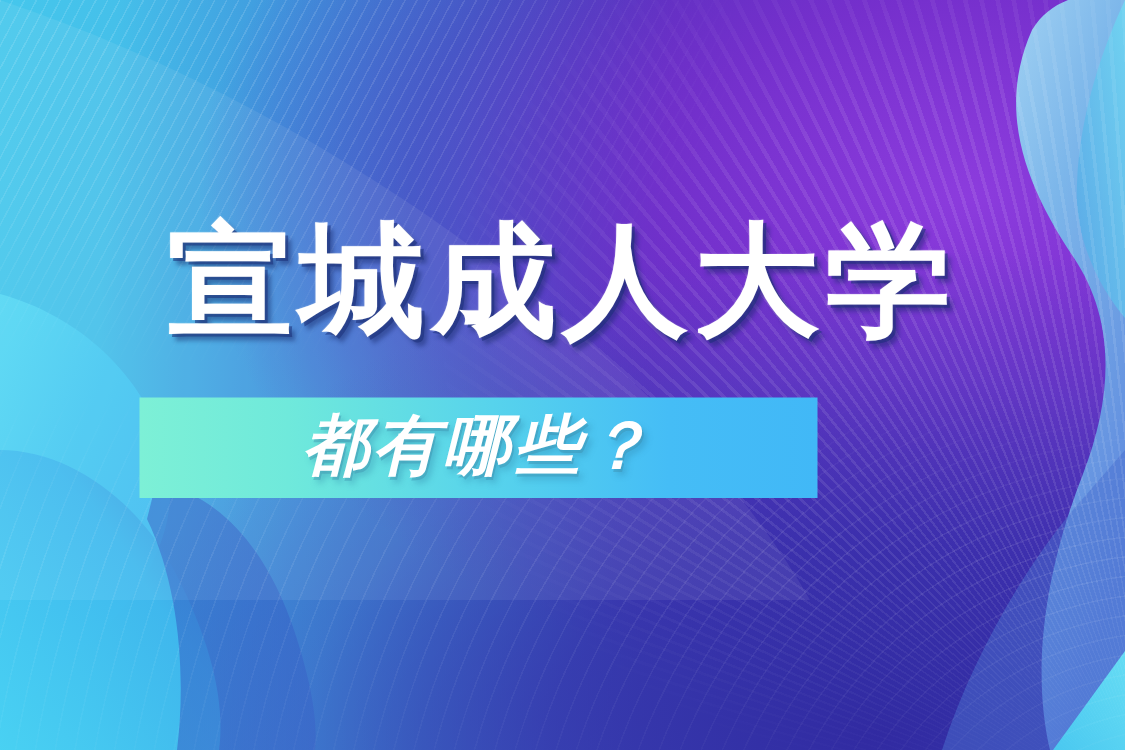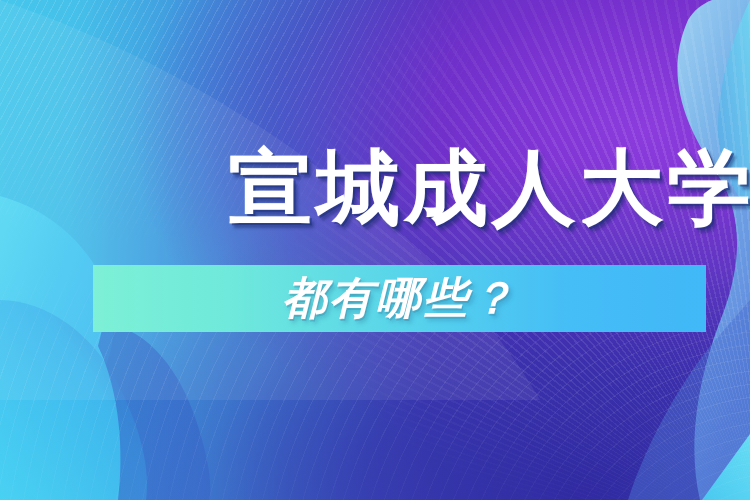--- a/index.html
+++ b/index.html
@@ -101,21 +101,21 @@
     position: absolute;
     inset: 0;
   }
 
   
   .title-wrap {
     position: absolute;
     left: 0;
     right: 0;
     top: 147px;
-    text-align: right;
+    text-align: center;
     pointer-events: none;
   }
   .headline {
     display: inline-block;
     margin: 0;
     font-family: "DejaVu Sans", "Liberation Sans", sans-serif;
     font-weight: 700;
     font-size: 82px;
     line-height: 1;
     letter-spacing: 4px;
@@ -125,21 +125,21 @@
       4px 5px 3px rgba(22,40,105,0.45),
       0 0 1px rgba(255,255,255,0.6);
     transform: scaleX(1.02);
   }
 
   
   .subbar {
     position: absolute;
     left: 93px;
     top: 265px;
-    width: 613px;
+    width: 452px;
     height: 67px;
     background: linear-gradient(90deg, #7df0d6 0%, #6fe9db 22%, #57d3ec 52%, #45bdf6 78%, #41b8f7 100%);
   }
   .subbar-text {
     position: absolute;
     left: 0;
     right: 0;
     top: 50%;
     transform: translateY(-52%);
     text-align: center;

